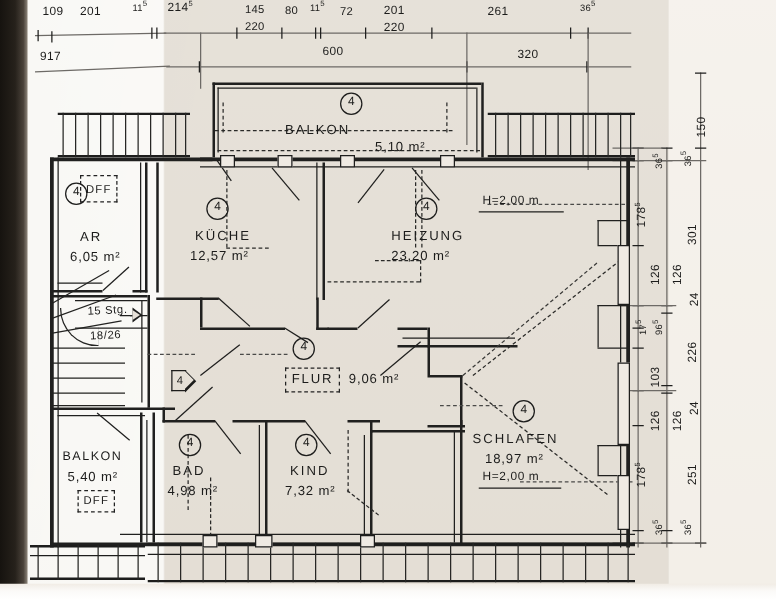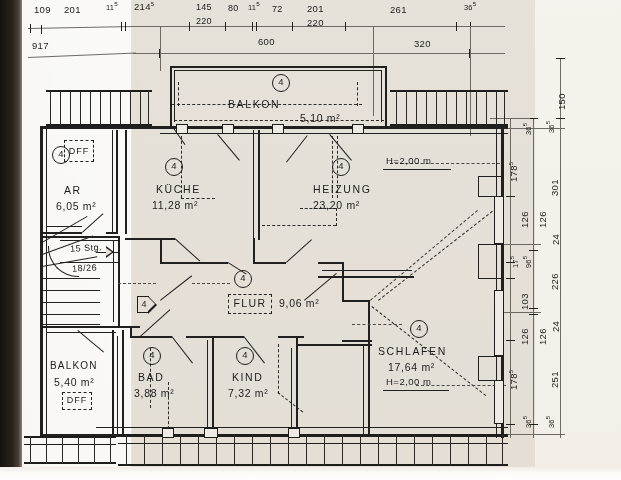--- a/index.html
+++ b/index.html
@@ -467,47 +467,47 @@
   <span class="t room" style="left:228px;top:98px;">BALKON</span>
   <span class="t area" style="left:300px;top:112px;">5,10 m²</span>
 
   <div class="mk4" style="left:52px;top:146px;">4</div>
   <div class="dff" style="left:64px;top:140px;width:28px;height:20px;line-height:20px;">DFF</div>
   <span class="t room" style="left:64px;top:184px;">AR</span>
   <span class="t area" style="left:56px;top:200px;">6,05 m²</span>
 
   <div class="mk4" style="left:165px;top:158px;">4</div>
   <span class="t room" style="left:156px;top:183px;">KÜCHE</span>
-  <span class="t area" style="left:152px;top:199px;">11,28 m²</span>
+  <span class="t area" style="left:152px;top:199px;">12,57 m²</span>
 
   <div class="mk4" style="left:332px;top:158px;">4</div>
   <span class="t room" style="left:313px;top:183px;">HEIZUNG</span>
   <span class="t area" style="left:313px;top:199px;">23,20 m²</span>
   <span class="t hnote" style="left:386px;top:155px;">H=2,00 m</span>
   <div class="ln h1" style="left:383px;top:169px;width:68px;"></div>
 
   <div class="mk4" style="left:234px;top:270px;">4</div>
   <div class="flurbox" style="left:228px;top:294px;width:42px;height:18px;line-height:17px;">FLUR</div>
   <span class="t area" style="left:279px;top:297px;">9,06 m²</span>
 
   <span class="t room" style="left:50px;top:360px;font-size:10px;letter-spacing:1.2px;">BALKON</span>
   <span class="t area" style="left:54px;top:376px;">5,40 m²</span>
   <div class="dff" style="left:62px;top:392px;width:28px;height:16px;line-height:15px;">DFF</div>
 
   <div class="mk4" style="left:143px;top:347px;">4</div>
   <span class="t room" style="left:138px;top:371px;">BAD</span>
-  <span class="t area" style="left:134px;top:387px;">3,88 m²</span>
+  <span class="t area" style="left:134px;top:387px;">4,98 m²</span>
 
   <div class="mk4" style="left:236px;top:347px;">4</div>
   <span class="t room" style="left:232px;top:371px;">KIND</span>
   <span class="t area" style="left:228px;top:387px;">7,32 m²</span>
 
   <div class="mk4" style="left:410px;top:320px;">4</div>
   <span class="t room" style="left:378px;top:345px;">SCHLAFEN</span>
-  <span class="t area" style="left:388px;top:361px;">17,64 m²</span>
+  <span class="t area" style="left:388px;top:361px;">18,97 m²</span>
   <span class="t hnote" style="left:386px;top:376px;">H=2,00 m</span>
   <div class="ln h1" style="left:383px;top:390px;width:66px;"></div>
 
   <div class="mk4a" style="left:137px;top:296px;">
     <div class="bdy"></div><div class="tip"></div><div class="tip2"></div>
     <span>4</span>
   </div>
 
 </div>
 

